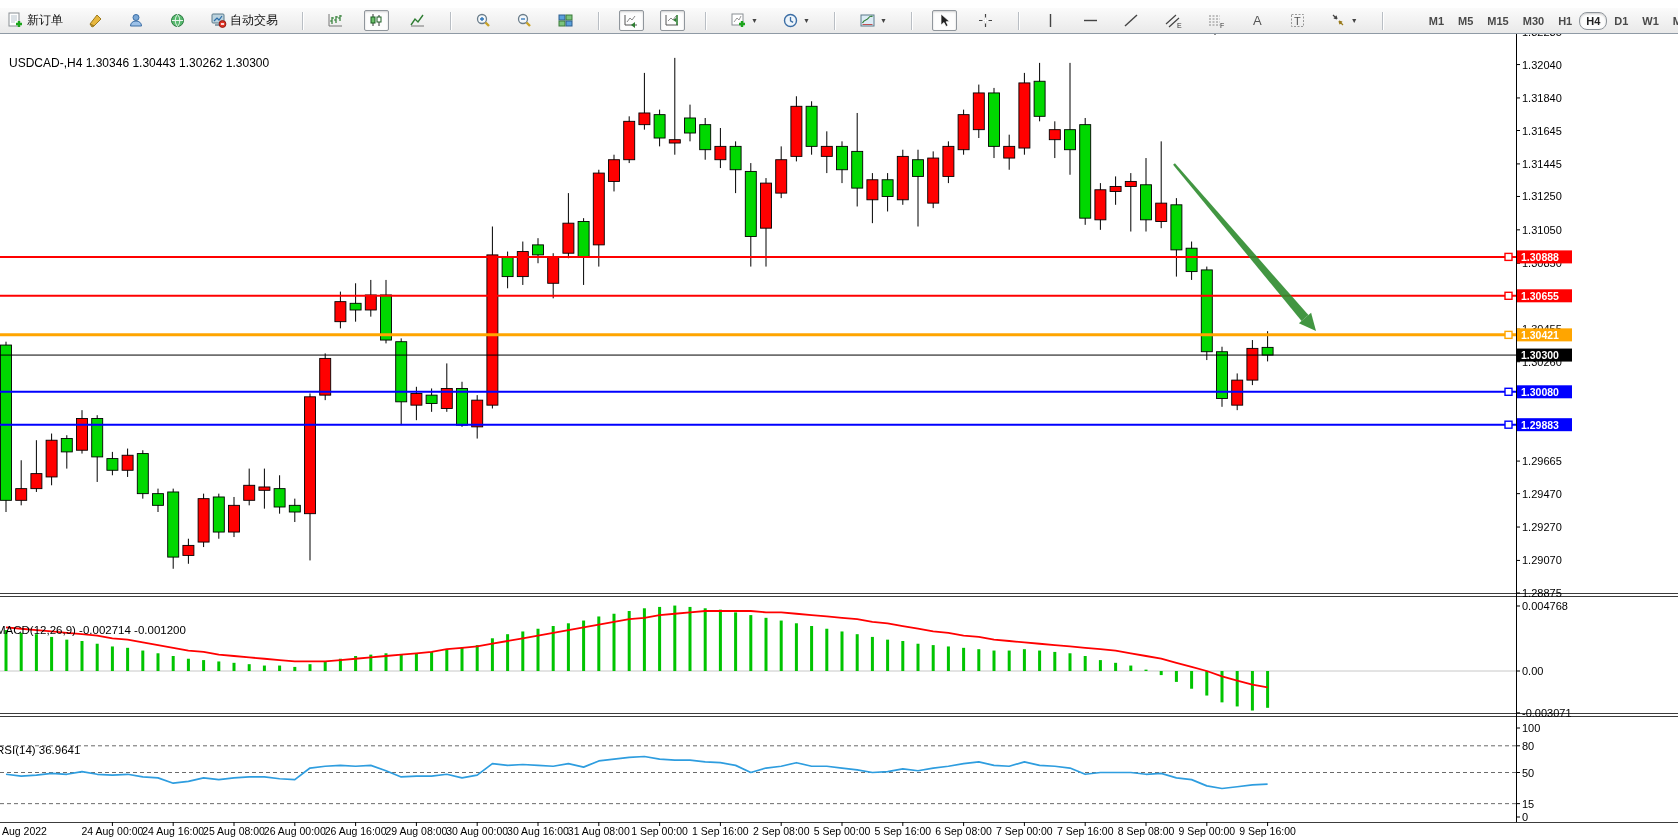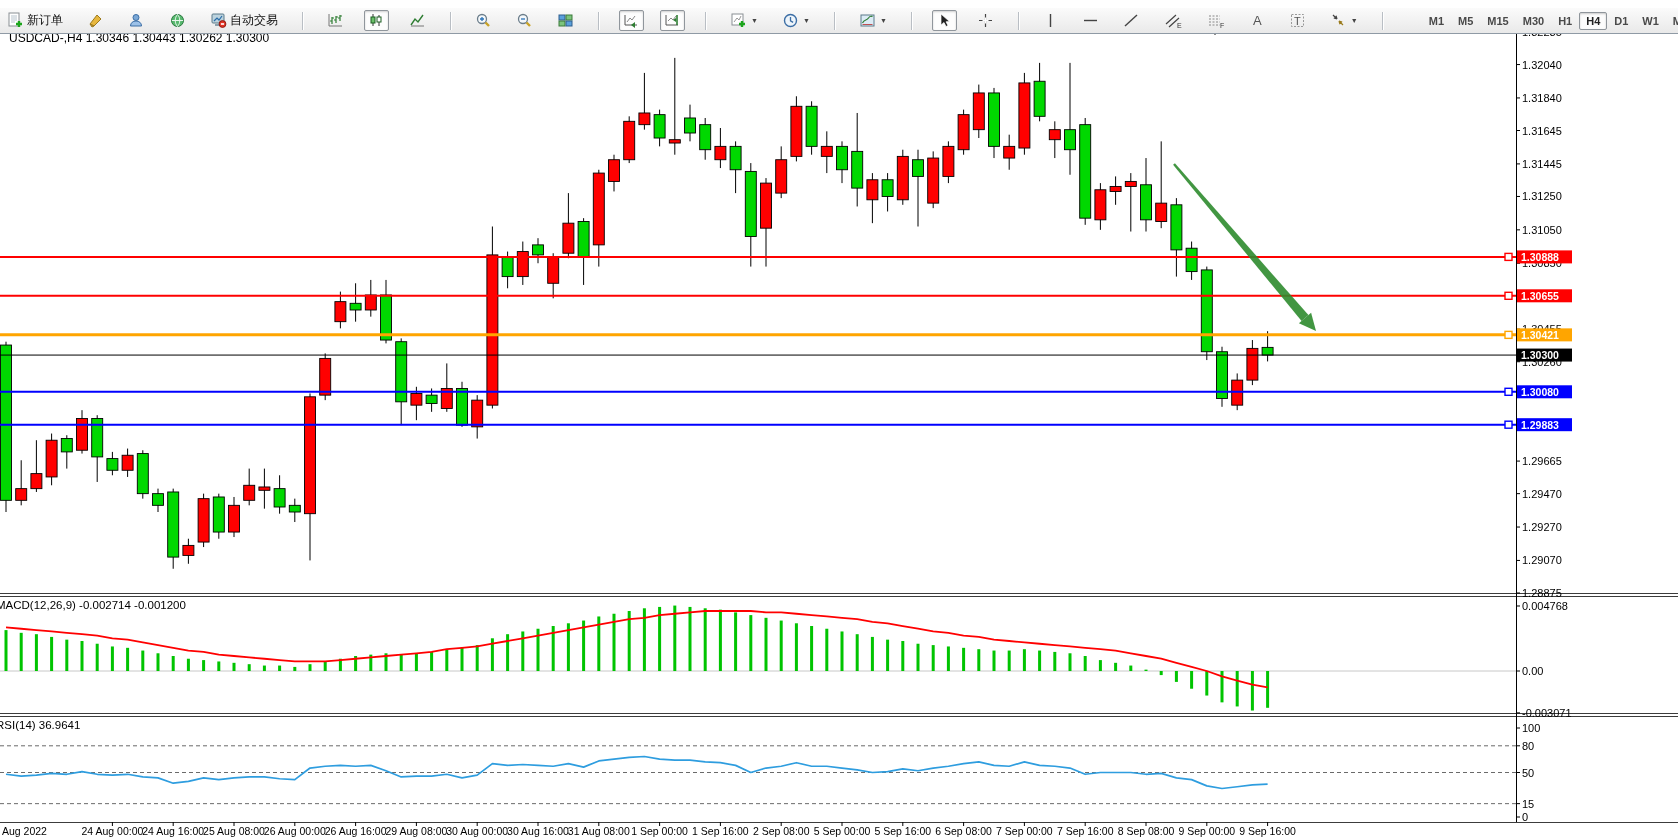--- a/index.html
+++ b/index.html
@@ -12,28 +12,28 @@
   .tb-btn{display:flex;align-items:center;gap:3px;height:21px;padding:1px 3px;box-sizing:border-box;
     border:1px solid transparent;border-radius:2px;flex:0 0 auto;}
   .tb-btn.pressed{background:#fdfdfd;border-color:#90969c;box-shadow:inset 0 1px 2px rgba(0,0,0,.18);}
   .tb-sep{width:1px;height:18px;background:#b9bec4;box-shadow:1px 0 0 #fff;margin:0 4px;flex:0 0 auto;}
   .tb-label{font-size:12px;color:#101010;white-space:nowrap;}
   .caret{font-size:7px;color:#444;margin-left:1px;}
   .ic{display:block;}
   #tf-group{display:flex;align-items:center;margin-left:19px;flex:0 0 auto;}
   .tf{font-size:11px;font-weight:bold;color:#4a4a4a;padding:2px 6px;border:1px solid transparent;
     border-radius:2px;cursor:default;}
-  .tf.active{background:#fcfcfc;border-color:#8f959b;box-shadow:inset 0 1px 2px rgba(0,0,0,.2);color:#222;}
+  .tf.active{background:#fcfcfc;border-color:#8f959b;box-shadow:inset 0 1px 2px rgba(0,0,0,.2);color:#222;border-radius:8px;}
   #tb-right{margin-left:auto;display:flex;align-items:center;gap:8px;padding-right:6px;}
   #notify-wrap{position:relative;}
   #notify-badge{position:absolute;top:-4px;right:-6px;background:#e8321e;color:#fff;font-size:9px;
     font-weight:bold;border-radius:8px;min-width:12px;height:12px;line-height:12px;text-align:center;
     border:1px solid #fff;}
   
-  .ovl{position:absolute;z-index:4;color:#000;white-space:nowrap;}
+  .ovl{position:absolute;z-index:4;color:#000;white-space:nowrap;margin-top:25px;}
   #chart-title{top:31px;left:9px;font-size:12px;}
   #macd-label{top:599px;left:-4px;font-size:11.5px;}
   #rsi-label{top:719px;left:-4px;font-size:11.5px;}
   svg text{font-family:"Liberation Sans",sans-serif;}
 </style>
 </head>
 <body>
 
 <div id="stage">
 

